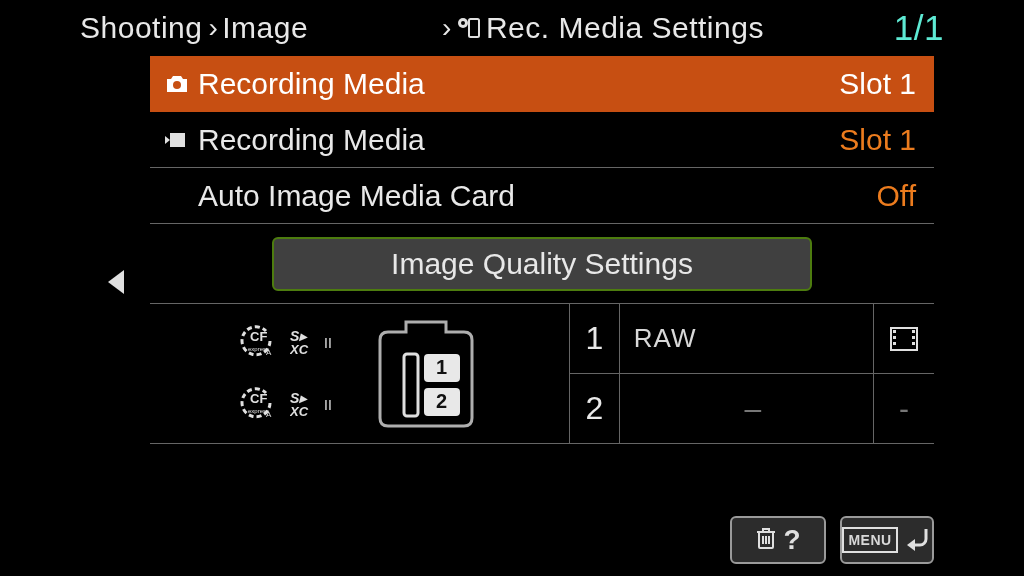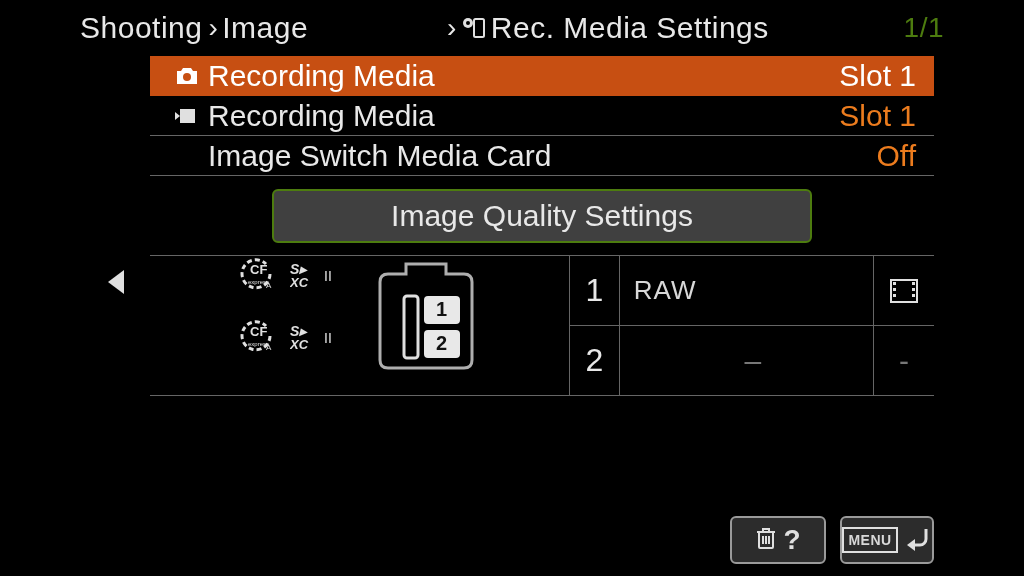--- a/index.html
+++ b/index.html
@@ -26,35 +26,35 @@
     letter-spacing: 0.5px;
   }
   .breadcrumb .bc-item { margin-right: 2px; }
   .breadcrumb .gt { margin: 0 4px 0 4px; font-size: 28px; }
   .breadcrumb .spacer { flex: 1; }
   .bc-icon {
     display: inline-flex; align-items: center;
     margin-right: 4px;
   }
   .page-indicator {
-    font-size: 28px;
-    color: #4d7c0f;
+    font-size: 35px;
+    color: #5eead4;
   }
   
   .list-area {
     position: absolute;
     left: 150px; right: 90px;
     top: 56px;
   }
   .row {
     display: flex;
     align-items: center;
-    height: 40px;
+    height: 56px;
     border-bottom: 1px solid #666;
-    padding: 0 18px 0 22px;
+    padding: 0 18px 0 12px;
     font-size: 30px;
     color: #e8e8e8;
   }
   .row.selected {
     
   }
   .row-icon {
     width: 30px; height: 30px;
     display: inline-flex; align-items: center; justify-content: center;
     margin-right: 6px;
@@ -85,21 +85,21 @@
   }
   
   .status-area {
     display: flex;
     height: 140px;
     border-bottom: 1px solid #666;
   }
   .status-left {
     flex: 1.15;
     display: flex;
-    align-items: flex-start;
+    align-items: center;
     justify-content: center;
     gap: 28px;
     text-decoration: underline;
   }
   .cardtypes {
     display: flex; flex-direction: column; gap: 22px;
   }
   .cardtypes-row { display: flex; align-items: center; gap: 12px; }
   .camera-slot-diagram { width: 110px; height: 120px; position: relative; }
   .status-right {
@@ -220,21 +220,21 @@
             <rect x="6" y="3" width="15" height="14" fill="#e0e0e0"></rect>
             <polygon points="1,6 6,10 1,14" fill="#e0e0e0"></polygon>
           </svg>
       </span>
       <span class="row-label">Recording Media</span>
       <span class="row-value accent">Slot 1</span>
     </div>
 
     <div class="row">
       <span class="row-icon"></span>
-      <span class="row-label">Image Switch Media Card</span>
+      <span class="row-label">Auto Image Media Card</span>
       <span class="row-value accent">Off</span>
     </div>
 
     <div class="iq-row">
       <div class="iq-button">
         <span>Image Quality Settings</span>
       </div>
     </div>
 
     <div class="status-area">

